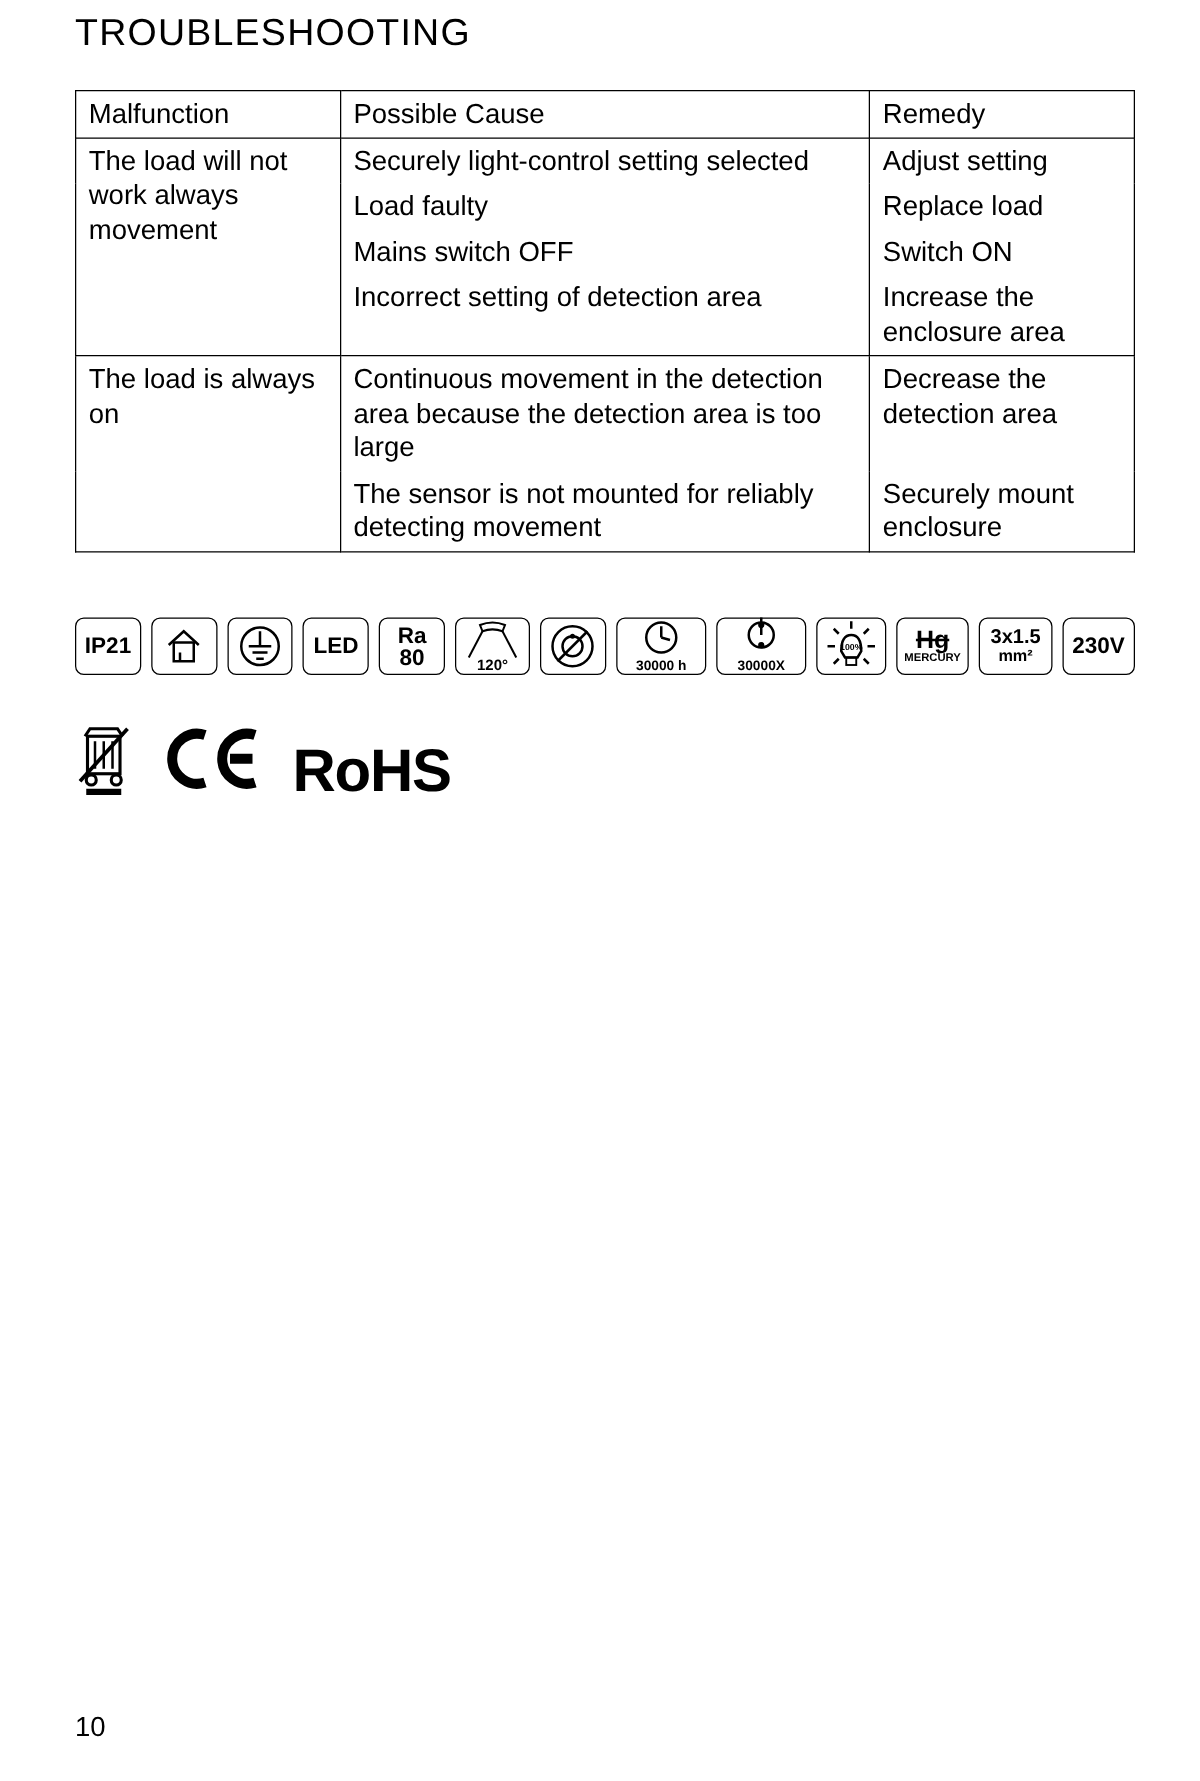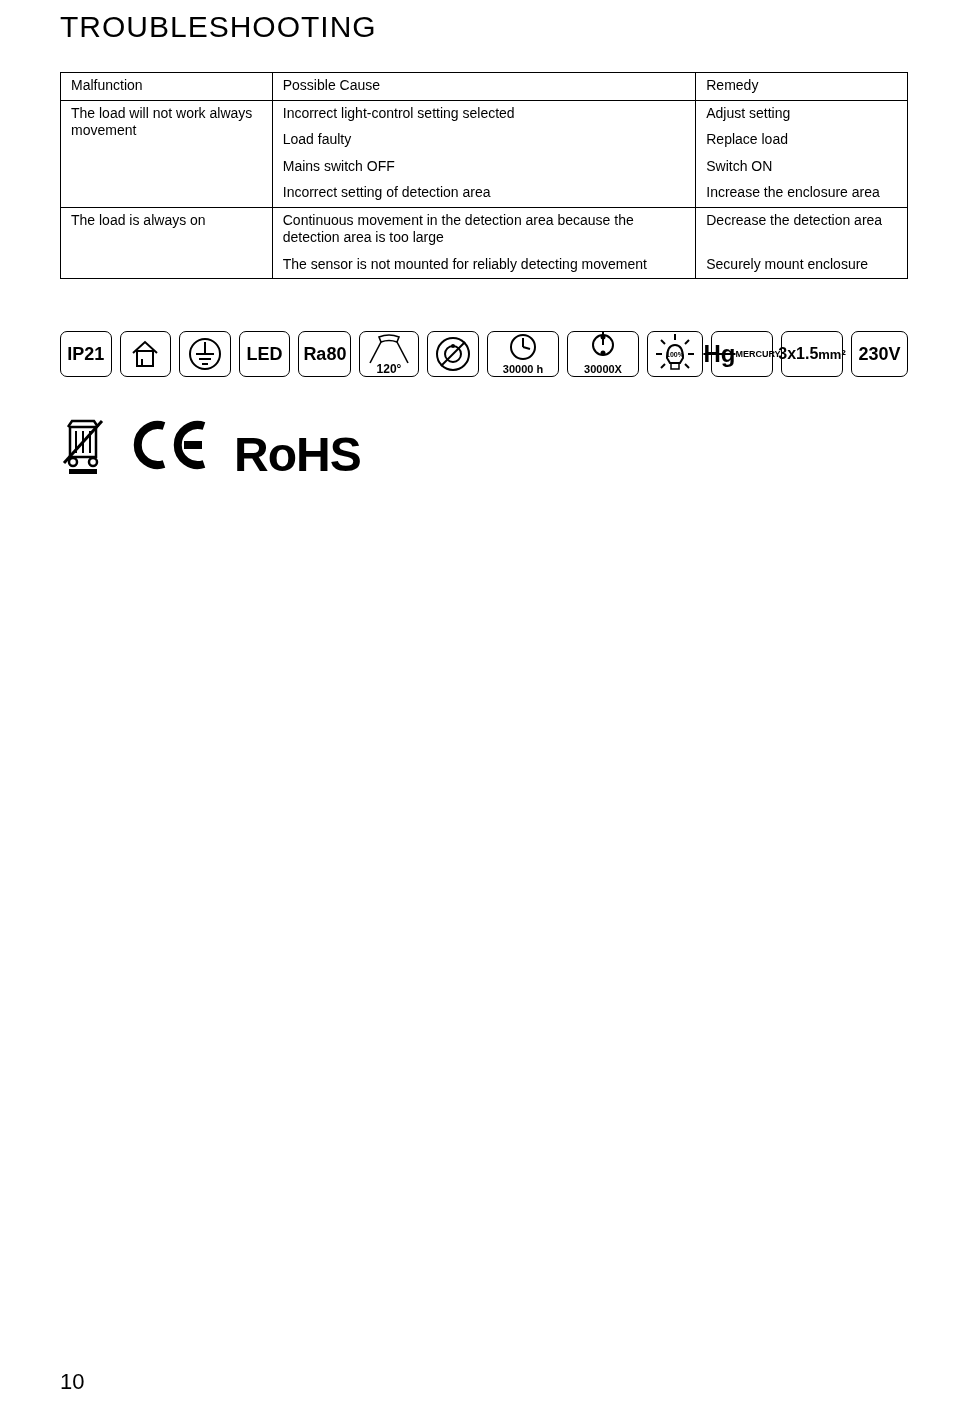--- a/index.html
+++ b/index.html
@@ -19,21 +19,21 @@
   }
   h1 {
     font-size: 30px;
     font-weight: 500;
     letter-spacing: 1px;
     margin-bottom: 28px;
   }
   table {
     width: 100%;
     border-collapse: collapse;
-    font-size: 14px;
+    font-size: 22px;
     line-height: 1.25;
   }
   td, th {
     border: 1px solid #000;
     padding: 4px 10px 5px 10px;
     text-align: left;
     vertical-align: top;
     font-weight: 300;
   }
   th {
@@ -54,21 +54,21 @@
     height: 46px;
     display: flex;
     align-items: center;
     justify-content: center;
     font-weight: 600;
     font-size: 18px;
     padding: 0 4px;
     position: relative;
   }
   .stamp svg { display: block; }
-  .stamp .stack { display:flex; flex-direction:row; align-items:center; line-height:1; font-size:18px; font-weight:700; }
+  .stamp .stack { display:flex; flex-direction:column; align-items:center; line-height:1; font-size:18px; font-weight:700; }
   .stamp .stack .sm { font-size:13px; font-weight:600; }
   .stamp .tiny { font-size:9px; font-weight:700; }
   .cert-row {
     margin-top: 30px;
     display: flex;
     gap: 24px;
     align-items: center;
   }
   .cert-row svg { display:block; }
   .rohs {
@@ -93,21 +93,21 @@
   <table>
     <tbody>
         <tr>
       <th style="width:25%">Malfunction</th>
       <th style="width:50%">Possible Cause</th>
       <th style="width:25%">Remedy</th>
     </tr>
 
     <tr>
       <td rowspan="4">The load will not work always movement</td>
-      <td class="nob-bottom">Incorrect light-control setting selected</td>
+      <td class="nob-bottom">Securely light-control setting selected</td>
       <td class="nob-bottom">Adjust setting</td>
     </tr>
     <tr>
       <td class="nob-top nob-bottom">Load faulty</td>
       <td class="nob-top nob-bottom">Replace load</td>
     </tr>
     <tr>
       <td class="nob-top nob-bottom">Mains switch OFF</td>
       <td class="nob-top nob-bottom">Switch ON</td>
     </tr>
@@ -208,21 +208,21 @@
           <line x1="37" y1="37" x2="33" y2="33"></line>
         </g>
         <path d="M15 27 Q15 14 23 14 Q31 14 31 27 L28 32 L18 32 Z" fill="none" stroke="#000" stroke-width="2"></path>
         <rect x="19" y="32" width="8" height="6" fill="none" stroke="#000" stroke-width="1.5"></rect>
         <text x="23" y="26" font-size="7" font-weight="700" text-anchor="middle">100%</text>
       </svg>
     </div>
 
     <div class="stamp" style="width:62px">
       <div class="stack">
-        <span style="font-size:24px; text-decoration:line-through;">Hg</span>
+        <span style="font-size:20px; text-decoration:line-through;">Hg</span>
         <span class="tiny">MERCURY</span>
       </div>
     </div>
 
     <div class="stamp" style="width:62px">
       <div class="stack">
         <span style="font-size:16px">3x1.5</span>
         <span class="sm">mm²</span>
       </div>
     </div>

